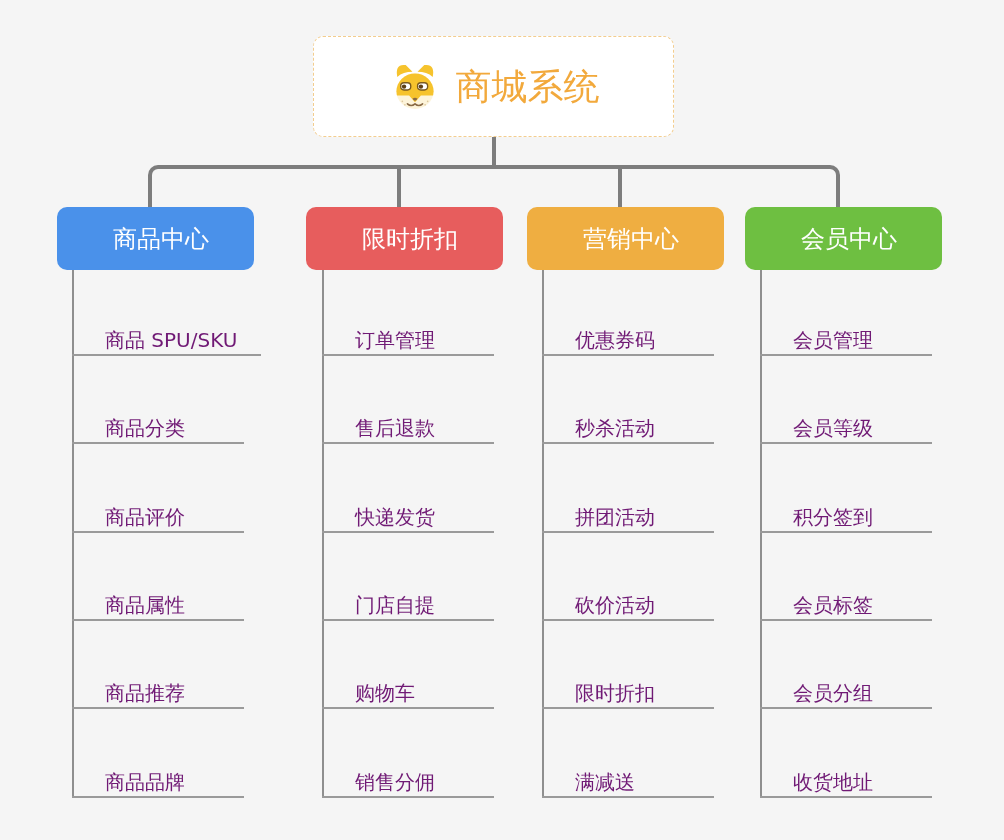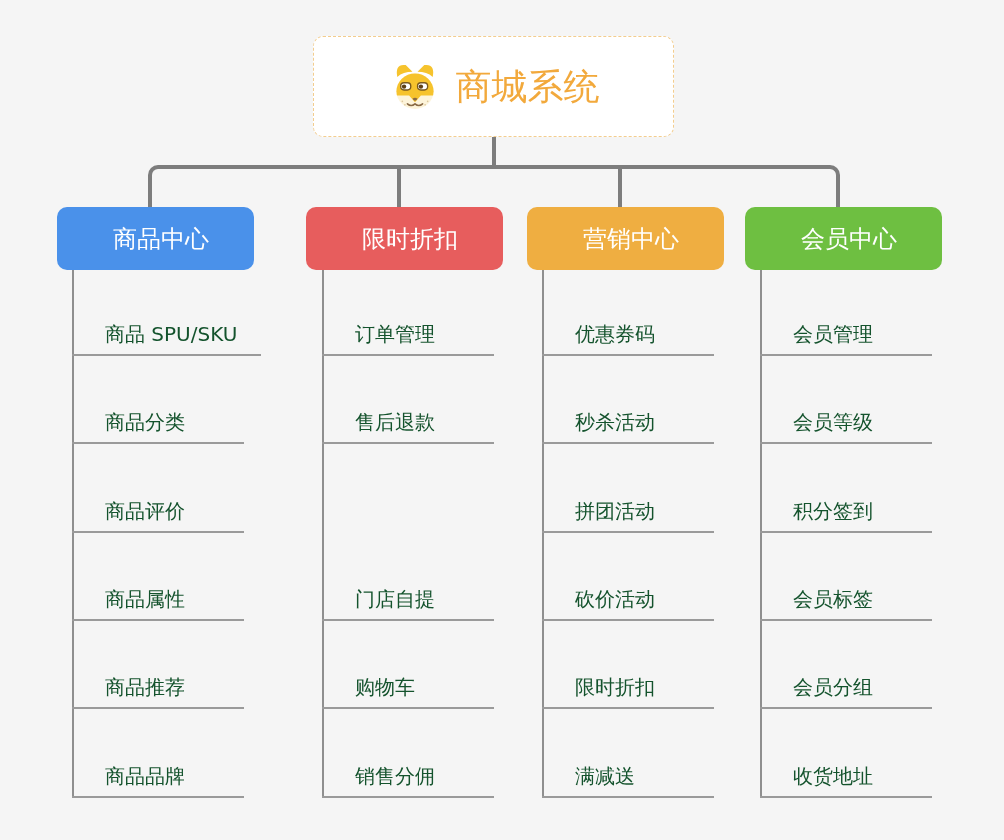--- a/index.html
+++ b/index.html
@@ -42,22 +42,22 @@
     position:absolute;top:207px;width:186px;height:63px;border-radius:10px;
     color:#ffffff;font-size:24px;display:flex;align-items:center;justify-content:center;
     white-space:nowrap;cursor:default;padding-left:11px;
   }
 
   
   .leaf{
     position:absolute;height:46px;box-sizing:border-box;
     border-bottom:2px solid #9a9a9a;
     display:flex;align-items:flex-end;
-    padding:0 24px 8px 33px;
-    color:#14532d;font-size:20px;line-height:1.15;white-space:nowrap;
+    padding:0 24px 2px 33px;
+    color:#701a75;font-size:20px;line-height:1.15;white-space:nowrap;
     min-width:172px;
   }
 </style>
 </head>
 <body>
 
 <div class="canvas">
 
   <div class="root-trunk"></div>
   <div class="bus"></div>
@@ -101,20 +101,21 @@
 
   <div class="leaf" style="left:72px;top:310px">商品 SPU/SKU</div>
   <div class="leaf" style="left:72px;top:487px">商品评价</div>
   <div class="leaf" style="left:72px;top:398px">商品分类</div>
   <div class="leaf" style="left:72px;top:575px">商品属性</div>
   <div class="leaf" style="left:72px;top:663px">商品推荐</div>
   <div class="leaf" style="left:72px;top:752px">商品品牌</div>
 
   <div class="leaf" style="left:322px;top:310px">订单管理</div>
   <div class="leaf" style="left:322px;top:398px">售后退款</div>
+  <div class="leaf" style="left:322px;top:487px">快递发货</div>
   <div class="leaf" style="left:322px;top:575px">门店自提</div>
   <div class="leaf" style="left:322px;top:663px">购物车</div>
   <div class="leaf" style="left:322px;top:752px">销售分佣</div>
 
   <div class="leaf" style="left:542px;top:310px">优惠券码</div>
   <div class="leaf" style="left:542px;top:398px">秒杀活动</div>
   <div class="leaf" style="left:542px;top:487px">拼团活动</div>
   <div class="leaf" style="left:542px;top:575px">砍价活动</div>
   <div class="leaf" style="left:542px;top:663px">限时折扣</div>
   <div class="leaf" style="left:542px;top:752px">满减送</div>

